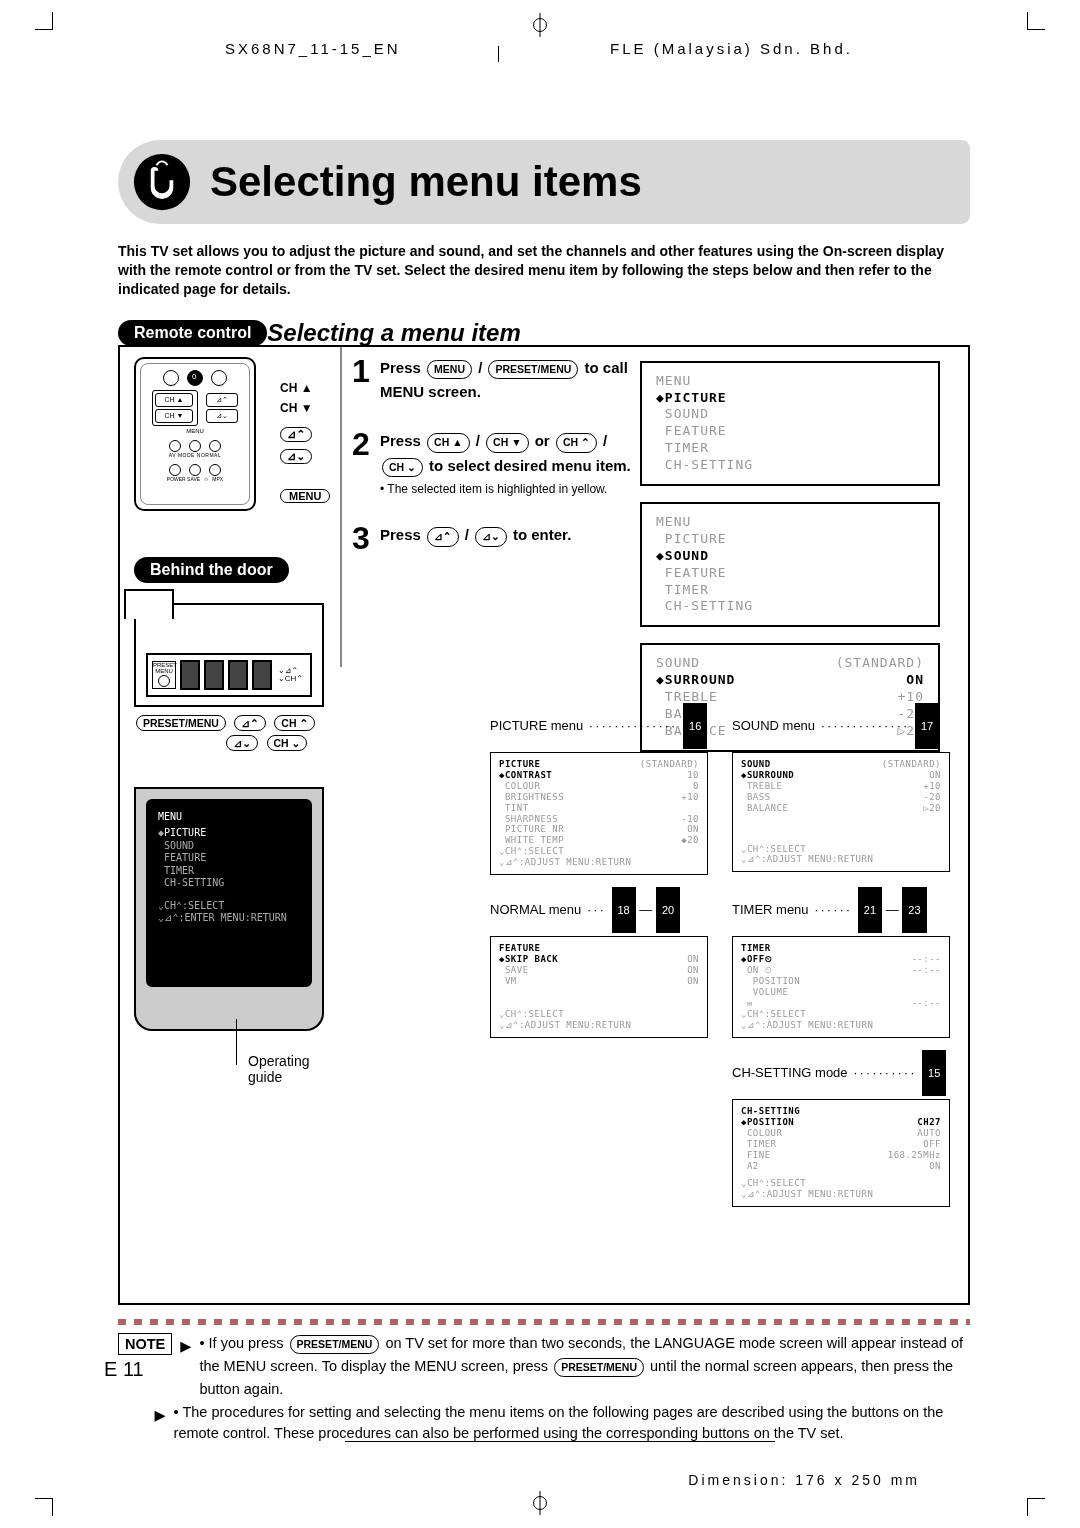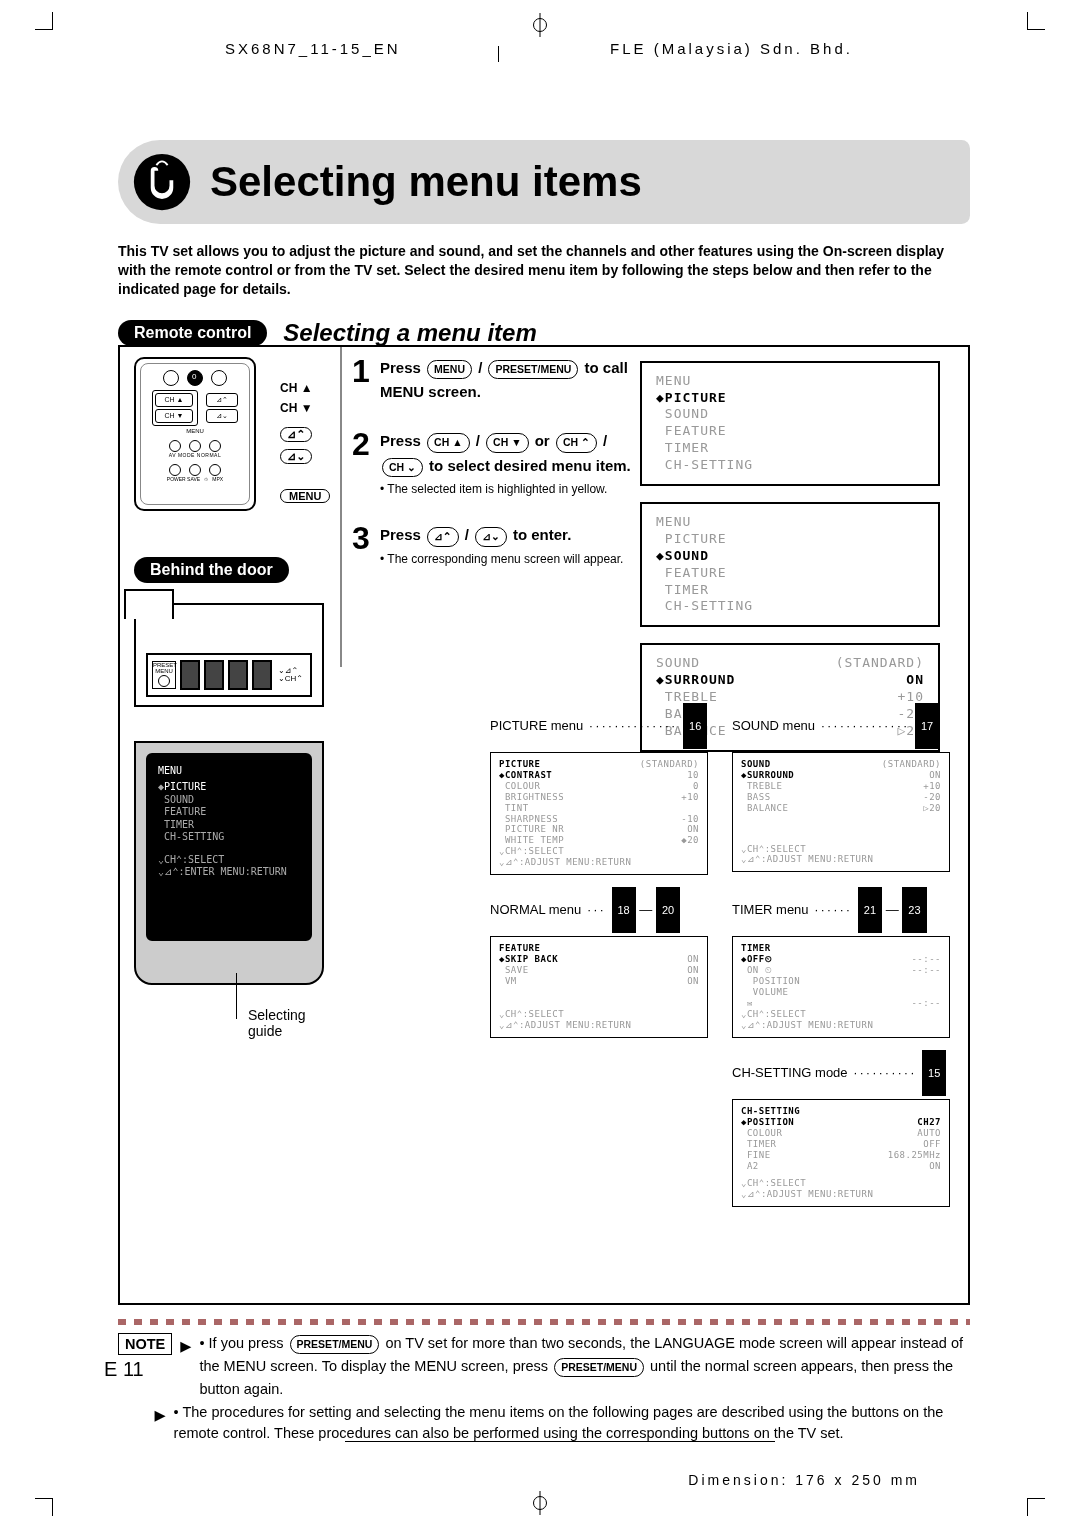--- a/index.html
+++ b/index.html
@@ -15,21 +15,21 @@
 .reg-center-top::before{content:"";position:absolute;left:50%;top:-6px;width:1px;height:24px;background:#000;transform:translateX(-50%)}
 .reg-center-bottom{position:absolute;left:50%;bottom:18px;width:12px;height:12px;border:1px solid #000;border-radius:50%;transform:translateX(-50%)}
 .reg-center-bottom::before{content:"";position:absolute;left:50%;top:-6px;width:1px;height:24px;background:#000;transform:translateX(-50%)}
 .hdr{position:absolute;top:40px;font-size:15px;letter-spacing:3px;color:#000}
 .hdr.left{left:225px}.hdr.right{left:610px}
 .content{position:absolute;left:118px;top:140px;width:852px}
 .title-bar{background:#d8d8d8;border-radius:60px 12px 12px 60px;height:84px;display:flex;align-items:center;position:relative}
 .title-icon{width:64px;height:64px;margin-left:12px;display:flex;align-items:center;justify-content:center}
 .title-text{font-size:42px;font-weight:bold;font-family:Arial,sans-serif;margin-left:16px}
 .intro{font-size:14px;font-weight:bold;margin-top:18px;line-height:1.35}
-.section-top{margin-top:20px;display:flex;align-items:center;gap:16px}
+.section-top{margin-top:20px;display:flex;align-items:center;}
 .pill{background:#000;color:#fff;border-radius:20px;padding:4px 16px;font-size:16px;font-weight:bold;display:inline-block}
 .section-title{font-size:24px;font-style:italic;font-weight:bold}
 .body{border:2px solid #000;margin-top:-2px;position:relative;height:956px;background:#fff}
 .col-remote{position:absolute;left:14px;top:10px;width:190px}
 .remote-box{border:2px solid #000;border-radius:10px;height:150px;background:#fff;position:relative;font-size:8px}
 .remote-inner{border:1px solid #888;border-radius:8px;position:absolute;left:4px;right:4px;top:4px;bottom:4px}
 .rc-circ{display:inline-block;width:14px;height:14px;border:1px solid #000;border-radius:50%}
 .rc-line{display:flex;gap:8px;justify-content:center;margin-top:6px;align-items:center}
 .rc-box{border:1px solid #000;border-radius:3px;width:32px;font-size:7px;text-align:center;line-height:10px;padding:1px 0}
 .btn-label{position:absolute;font-size:12px;font-weight:bold}
@@ -160,51 +160,58 @@
           <div class="bd-slot"></div>
           <div class="bd-row">
             <div style="border:1px solid #000;font-size:6px;text-align:center;height:26px;width:22px;line-height:1">PRESET MENU<div style="width:10px;height:10px;border:1px solid #000;border-radius:50%;margin:1px auto"></div></div>
             <div class="bd-btn dk"></div>
               <div class="bd-btn dk"></div>
               <div class="bd-btn dk"></div>
               <div class="bd-btn dk"></div>
             <div style="font-size:8px;line-height:1;margin-left:2px">⌄⊿⌃<br>⌄CH⌃</div>
           </div>
         </div>
+        <div style="margin-top:6px">
+          <span class="mini-btn">PRESET/MENU</span>
+          <span class="mini-btn">⊿⌃</span>
+          <span class="mini-btn">CH ⌃</span><br>
+          <span style="display:inline-block;width:86px"></span>
+          <span class="mini-btn">⊿⌄</span>
+          <span class="mini-btn">CH ⌄</span>
+        </div>
 
         <div class="tv">
           <div class="tv-screen">
             <div class="hl">MENU</div>
             <div style="margin-top:4px"><span>◆</span><span class="hl">PICTURE</span></div>
             <div>&nbsp;<span>SOUND</span></div>
             <div>&nbsp;<span>FEATURE</span></div>
             <div>&nbsp;<span>TIMER</span></div>
             <div>&nbsp;<span>CH-SETTING</span></div>
             <div style="margin-top:10px">⌄CH⌃:SELECT</div>
             <div>⌄⊿⌃:ENTER   MENU:RETURN</div>
           </div>
           <div class="og-line"></div>
-          <div class="og">Selecting guide</div>
+          <div class="og">Operating guide</div>
         </div>
       </div>
 
       <div class="steps-col">
         <div class="step">
           <span class="step-num">1</span>
           <div class="step-text"><span class="bold">Press </span><span class="mini-btn">MENU</span><span class="bold"> / </span><span class="mini-btn">PRESET/MENU</span><span class="bold"> to call MENU screen.</span></div>
         </div>
         <div class="step">
           <span class="step-num">2</span>
           <div class="step-text"><span class="bold">Press </span><span class="mini-btn">CH ▲</span><span class="bold"> / </span><span class="mini-btn">CH ▼</span><span class="bold"> or </span><span class="mini-btn">CH ⌃</span><span class="bold"> / </span><span class="mini-btn">CH ⌄</span><span class="bold"> to select desired menu item.</span></div>
           <div class="step-sub">• The selected item is highlighted in yellow.</div>
         </div>
         <div class="step">
           <span class="step-num">3</span>
           <div class="step-text"><span class="bold">Press </span><span class="mini-btn">⊿⌃</span><span class="bold"> / </span><span class="mini-btn">⊿⌄</span><span class="bold"> to enter.</span></div>
-          <div class="step-sub">• The corresponding menu screen will appear.</div>
         </div>
       </div>
 
       <div class="osd-col">
         <div class="osd">
           <div class="hdrm">MENU</div>
           <div class="row"><span class="sel">◆<span>PICTURE</span></span></div>
           <div class="row">&nbsp;<span>SOUND</span></div>
           <div class="row">&nbsp;<span>FEATURE</span></div>
           <div class="row">&nbsp;<span>TIMER</span></div>

